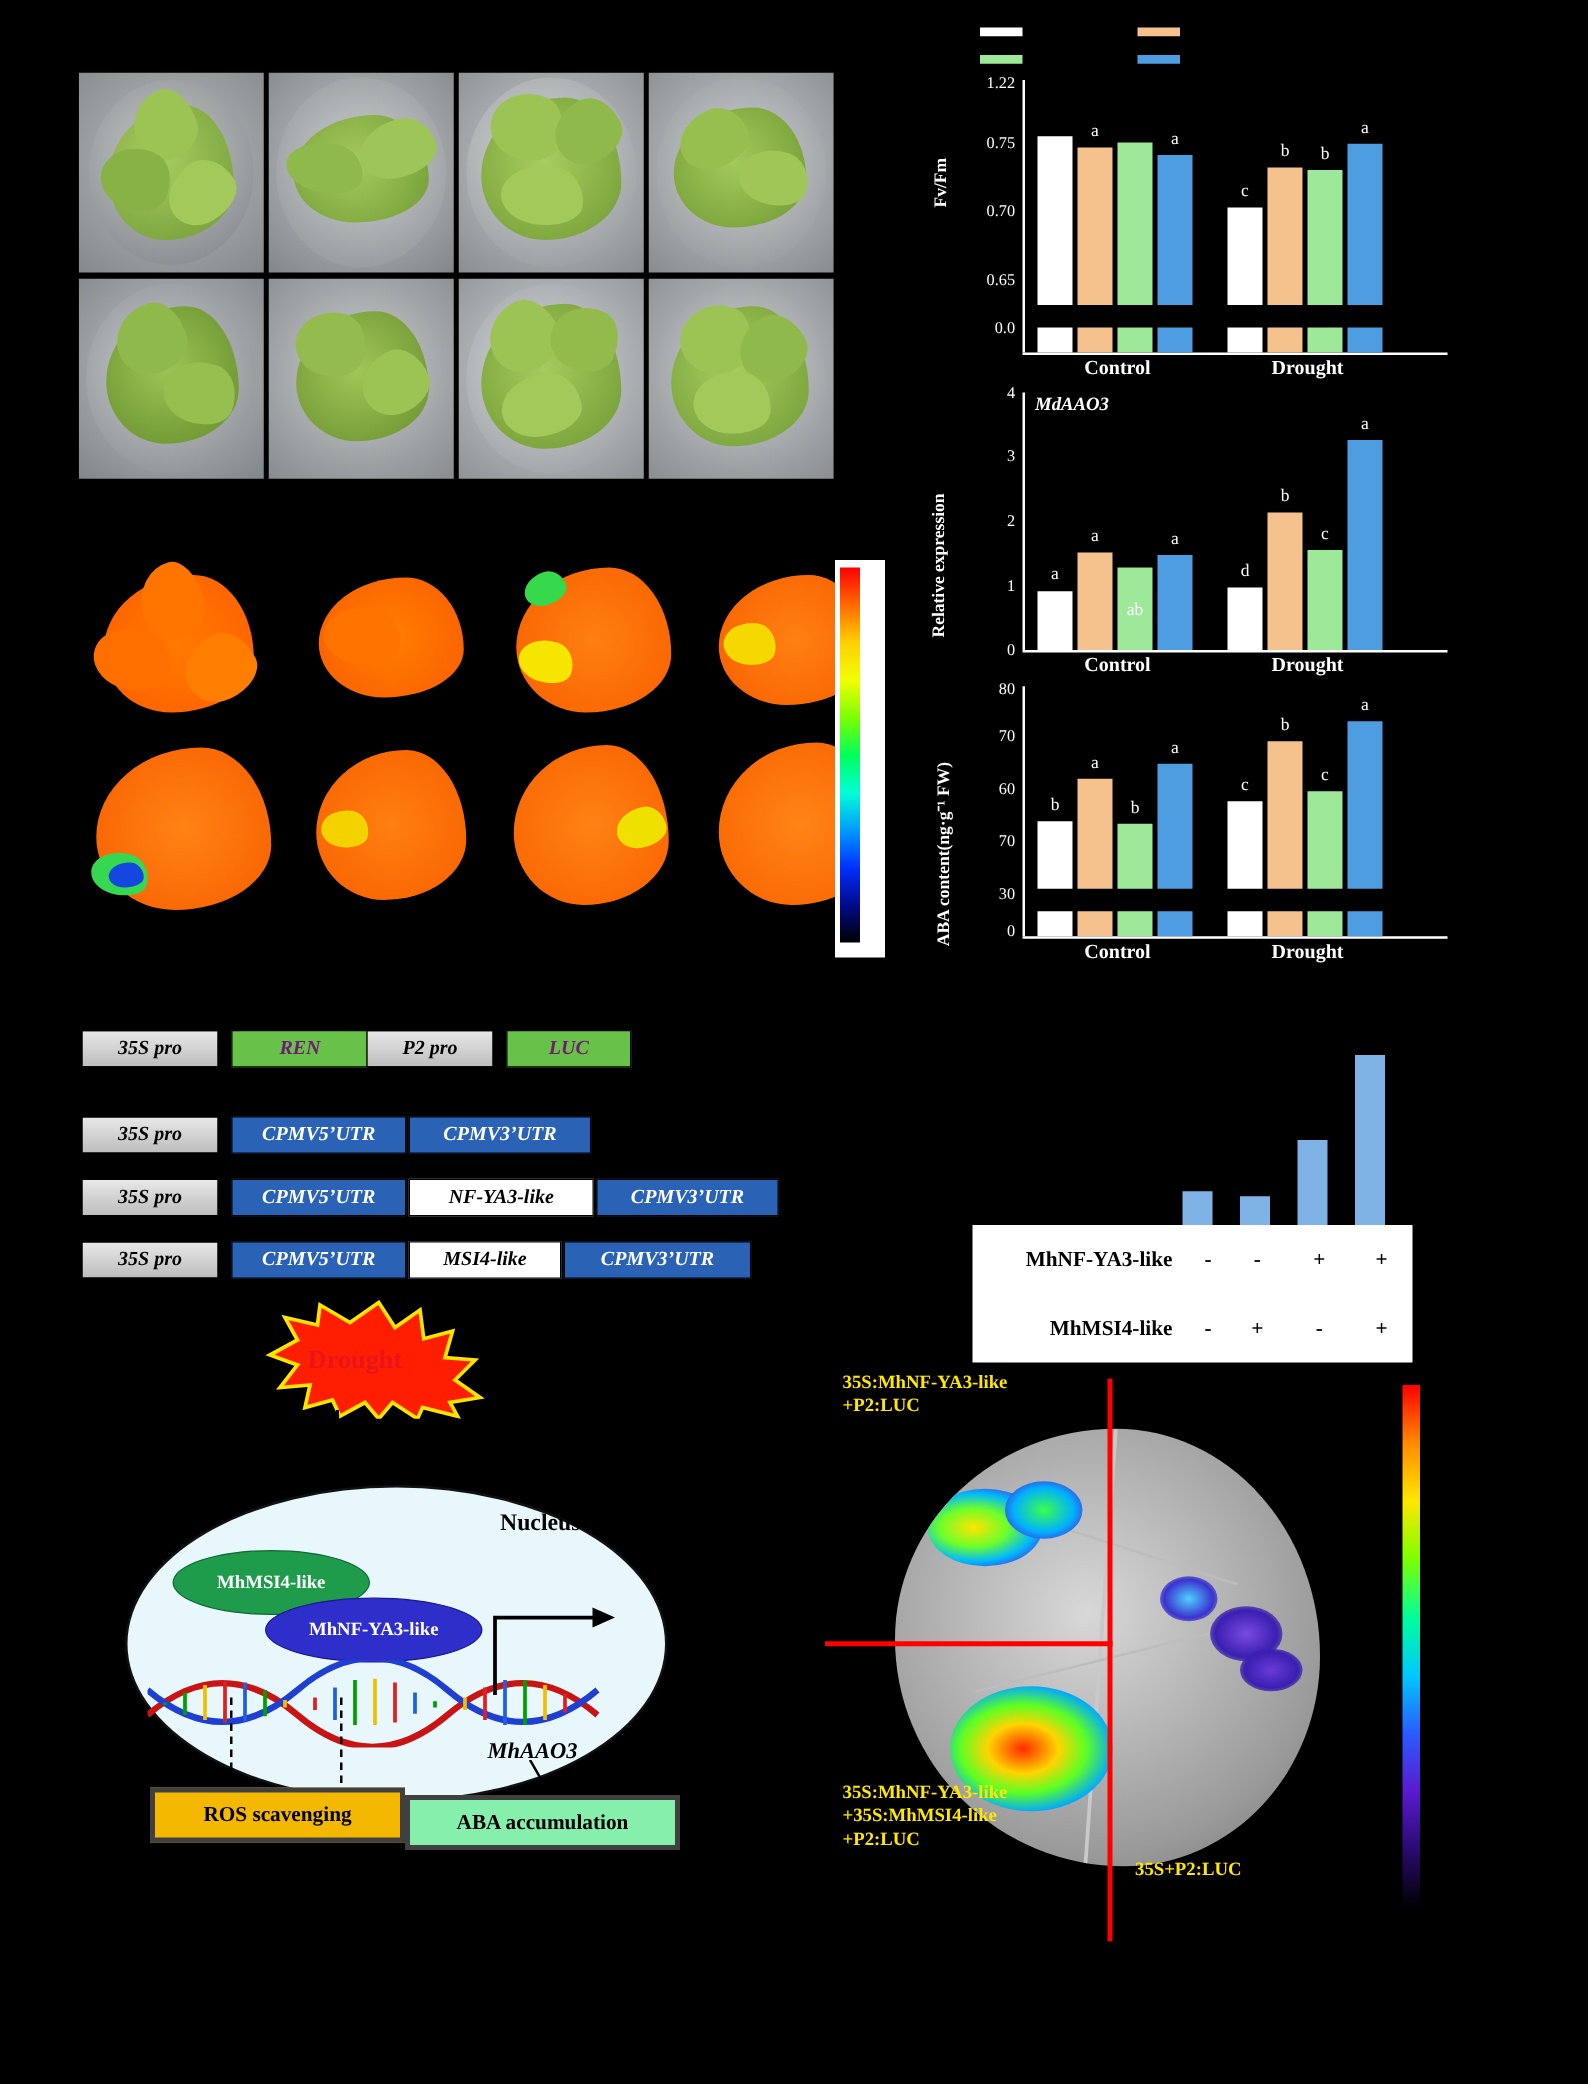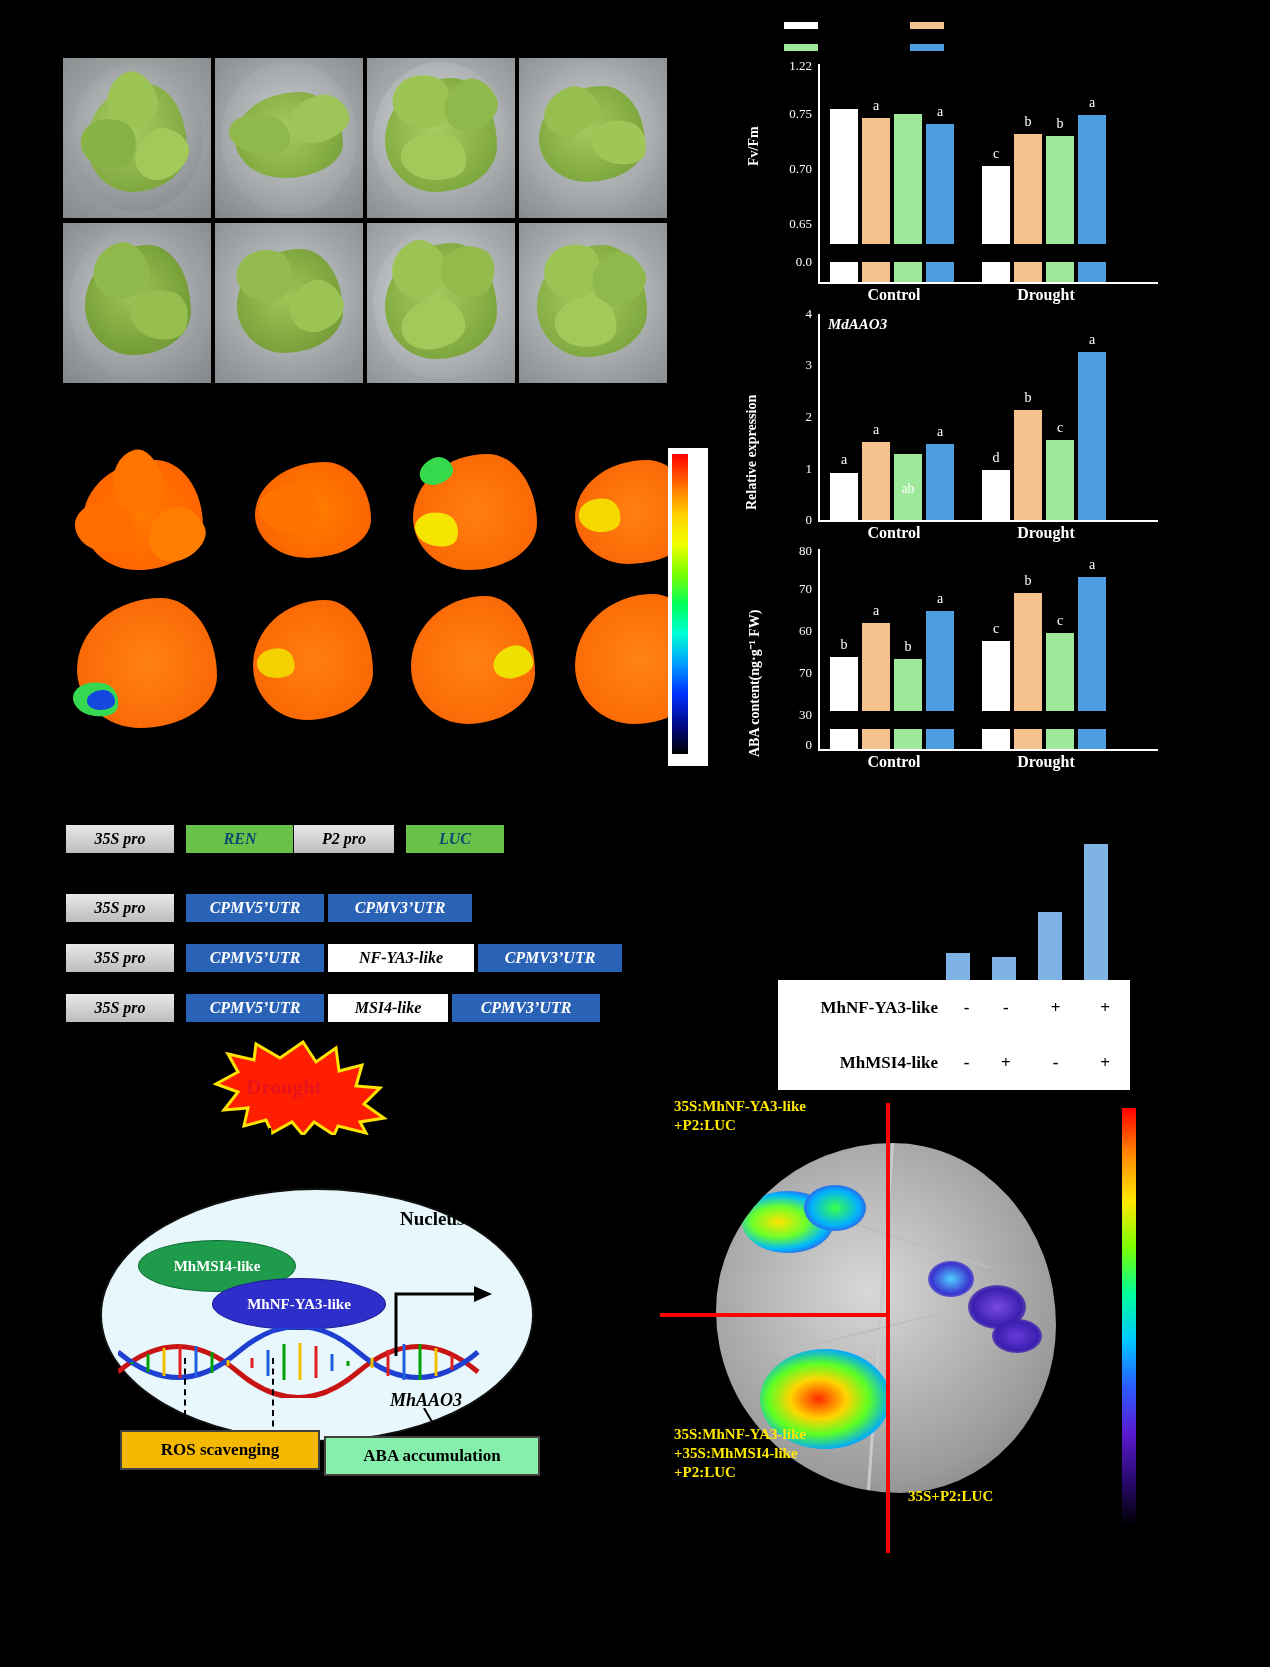--- a/index.html
+++ b/index.html
@@ -22,36 +22,36 @@
   .brk{position:absolute;background:#000;}
 
   
   .lgd{position:absolute;height:7px;width:34px;}
 
   
   .cbox{position:absolute;display:flex;align-items:center;justify-content:center;
         font-style:italic;font-weight:bold;font-size:16px;border:1px solid #000;box-sizing:border-box;
         font-family:"Liberation Serif",serif;}
   .grey{background:linear-gradient(#e8e8e8,#bdbdbd);color:#000;}
-  .green{background:#68c149;color:#0c4a6e;}
+  .green{background:#68c149;color:#701a75;}
   .blue{background:#2a63b5;color:#fff;}
   .white{background:#fff;color:#000;}
 
   
   .luc-table{position:absolute;background:#fff;color:#000;font-family:"Liberation Serif",serif;}
   .luc-table table{border-collapse:collapse;width:100%;height:100%;}
   .luc-table td{font-size:17px;font-weight:bold;text-align:center;padding:5px 0;}
   .luc-table td.rowlbl{text-align:right;padding-right:14px;white-space:nowrap;}
 
   
   .nucleus{position:absolute;border-radius:50%;background:#e8f7fb;border:2px solid #111;}
   .oval{position:absolute;border-radius:50%;display:flex;align-items:center;justify-content:center;
         font-weight:bold;font-size:15px;font-family:"Liberation Serif",serif;}
   .tagbox{position:absolute;display:flex;align-items:center;justify-content:center;
-          font-weight:bold;font-size:17px;color:#000;border:2px solid #404040;font-family:"Liberation Serif",serif;}
+          font-weight:bold;font-size:17px;color:#000;border:4px solid #404040;font-family:"Liberation Serif",serif;}
   .ital{font-style:italic;}
 
   .star{position:absolute;display:flex;align-items:center;justify-content:center;}
   .starlabel{position:relative;color:#e8141c;font-weight:bold;font-size:21px;font-family:"Liberation Serif",serif;}
 
   .yellow-lbl{position:absolute;color:#ffe800;font-weight:bold;font-size:15px;line-height:19px;font-family:"Liberation Serif",serif;}
   .cb-tick{position:absolute;font-size:7px;color:#fff;font-family:"Liberation Sans",sans-serif;}
   .dashed{position:absolute;border-left:2px dashed #000;}
 </style>
 </head>

